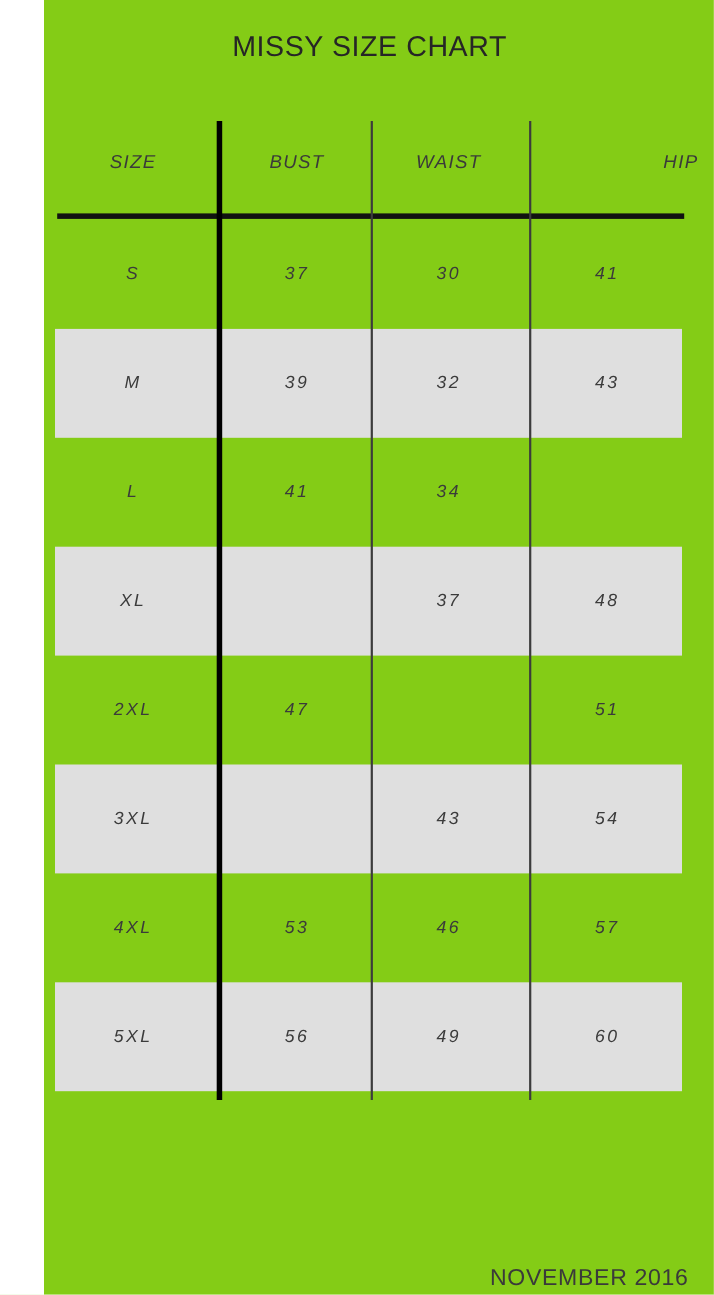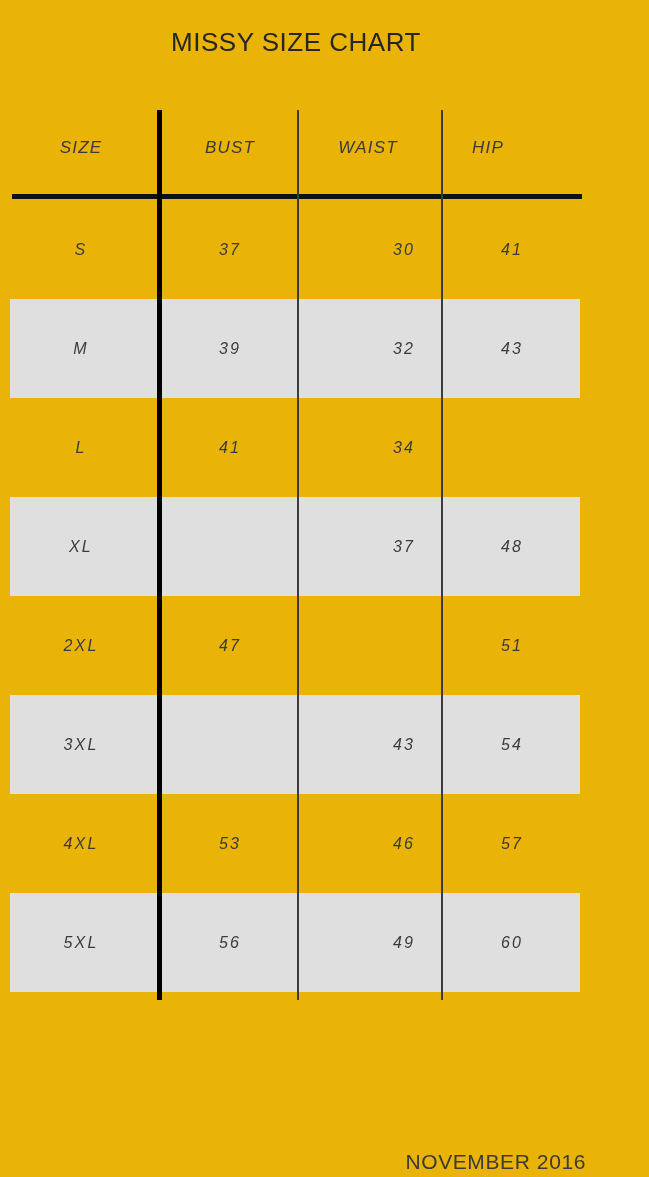--- a/index.html
+++ b/index.html
@@ -13,21 +13,22 @@
     position: relative;
     overflow: hidden;
     font-family: "Liberation Sans", sans-serif;
     color: #2b2b2b;
     -webkit-font-smoothing: antialiased;
   }
 
   #chart-root {
     position: absolute;
     inset: 0;
-    background: #eab308;
+    background: #84cc16;
+    margin-left: 40px;
   }
 
   
   .chart-title {
     position: absolute;
     top: 27px;
     left: 0;
     width: 592px;
     text-align: center;
     font-size: 26px;
@@ -72,21 +73,21 @@
     text-align: center;
     font-size: 17px;
     font-weight: 400;
     letter-spacing: 1.2px;
     color: #3a3a3a;
     white-space: nowrap;
   }
   .hc-size  { left: 14px;  width: 134px; }
   .hc-bust  { left: 165px; width: 130px; }
   .hc-waist { left: 300px; width: 136px; }
-  .hc-hip   { left: 420px; width: 136px; }
+  .hc-hip   { left: 459px; width: 136px; text-align: right; }
 
   
   .header-rule {
     position: absolute;
     left: 12px;
     top: 194px;
     width: 570px;
     height: 5px;
     background: #111111;
   }
@@ -116,21 +117,21 @@
     line-height: 99px;
     text-align: center;
     font-size: 16px;
     font-weight: 400;
     letter-spacing: 2.2px;
     color: #3b3b3b;
     white-space: nowrap;
   }
   .c-size  { left: 14px;  width: 134px; }
   .c-bust  { left: 165px; width: 130px; }
-  .c-waist { left: 300px; width: 136px; padding-left: 36px; }
+  .c-waist { left: 300px; width: 136px; }
   .c-hip   { left: 444px; width: 136px; }
 
   
   .footer-date {
     position: absolute;
     left: 0;
     top: 1150px;
     width: 586px;
     text-align: right;
     font-size: 21px;

